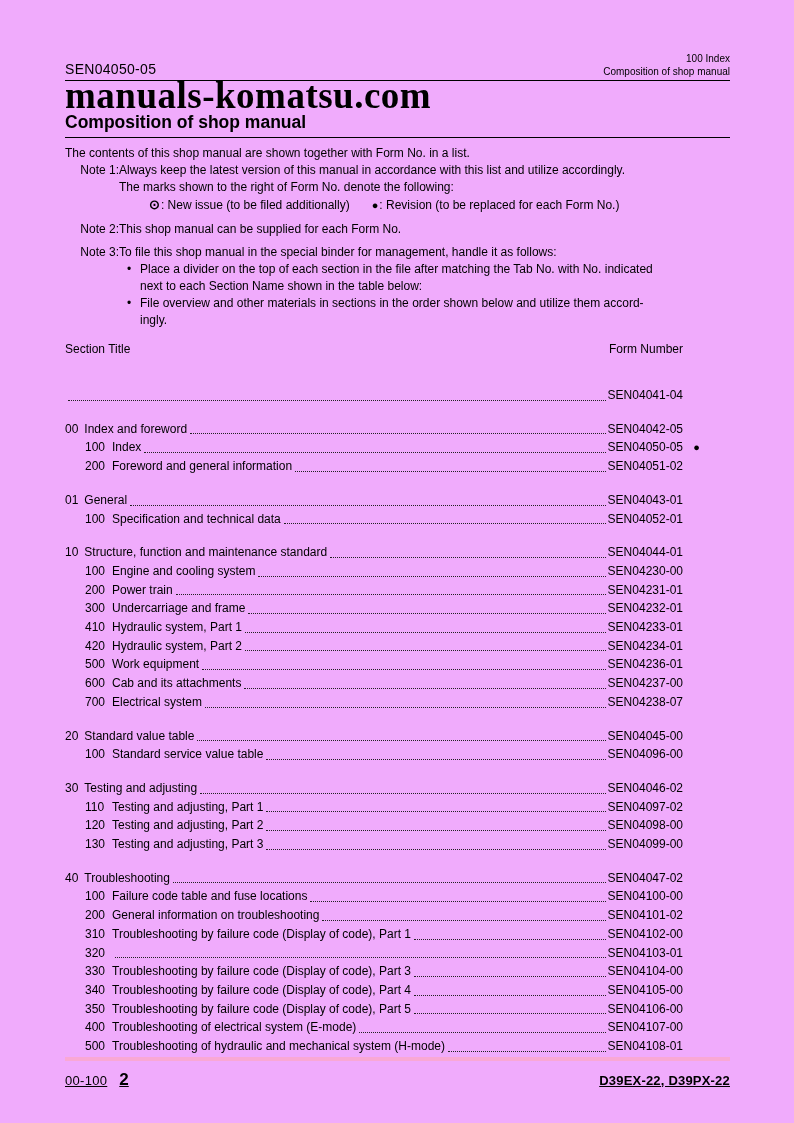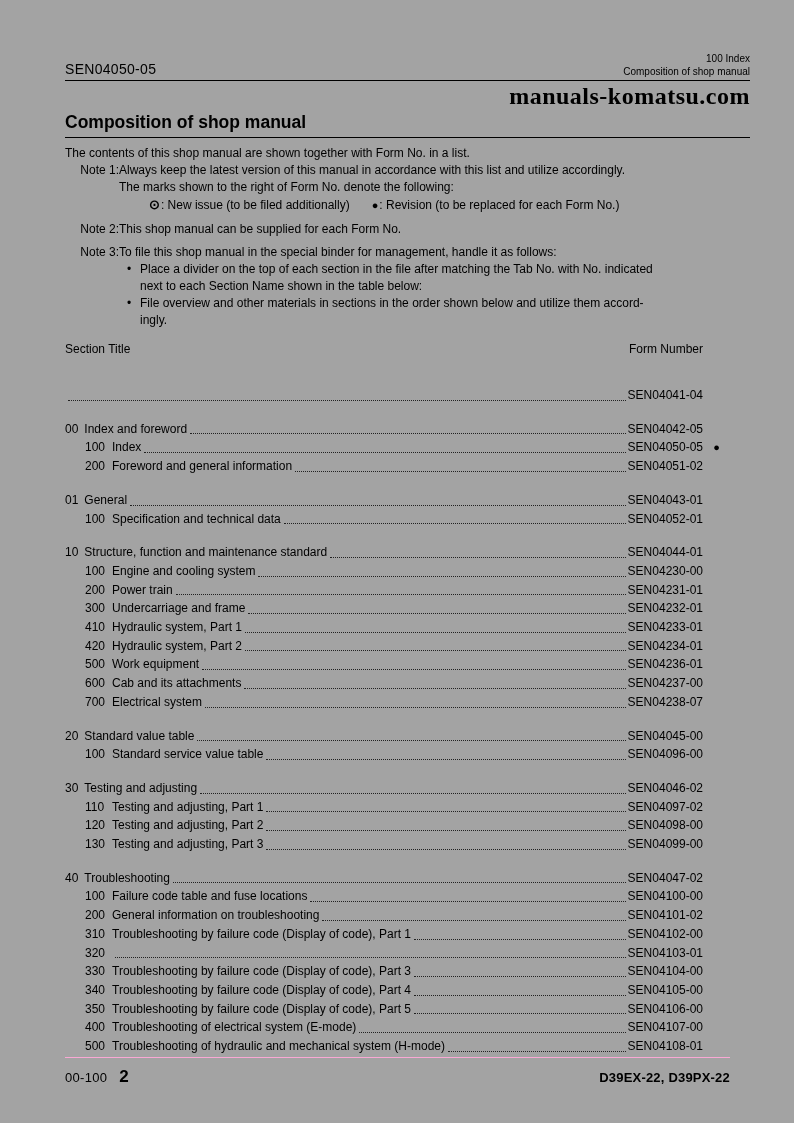--- a/index.html
+++ b/index.html
@@ -1,30 +1,30 @@
 <!DOCTYPE html>
 <html><head>
 <meta charset="utf-8">
 <style>
   * { margin:0; padding:0; box-sizing:border-box; }
   html,body { background:#e8e8e8; }
   body { font-family:"Liberation Sans", sans-serif; color:#000; }
   .page {
     position:relative; width:794px; height:1123px; margin:0 auto;
-    background:#a3a3a3; padding:52px 44px 0 65px; overflow:hidden;
+    background:#f0abfc; padding:52px 64px 0 65px; overflow:hidden;
   }
   
   .hdr { display:flex; justify-content:space-between; align-items:flex-end; }
   .hdr-left { font-size:14px; letter-spacing:0.3px; padding-bottom:1px; }
   .hdr-right { text-align:right; font-size:10px; line-height:13px; }
   .hdr-rule { border-bottom:1.3px solid #000; margin-top:2px; }
   
   .watermark {
-    text-align:right; font-family:"Liberation Serif", serif;
-    font-size:24px; line-height:30px; font-weight:600; letter-spacing:0.5px;
+    text-align:left; font-family:"Liberation Serif", serif;
+    font-size:37px; line-height:30px; font-weight:600; letter-spacing:0.5px;
   }
   
   .title { font-size:17.5px; font-weight:bold; line-height:21px; margin-top:1px; }
   .title-rule { border-bottom:1px solid #000; margin-top:4px; margin-bottom:7px; }
   
   .intro { font-size:12px; line-height:17px; }
   .note { display:flex; font-size:12px; line-height:17px; }
   .note.n1 { margin-top:0; }
   .note.n2 { margin-top:7px; }
   .note.n3 { margin-top:6px; }
@@ -46,22 +46,22 @@
   .toc-row.indent { padding-left:20px; }
   .rownum { margin-right:6px; white-space:pre; }
   .indent .rownum { width:27px; margin-right:0; }
   .rowtitle { white-space:pre; }
   .leader { flex:1; align-self:flex-end; margin:0 2px 4px 3px; border-bottom:1.6px dotted #222; min-width:12px; }
   .form { white-space:pre; }
   .markcol { width:17px; text-align:right; font-size:11px; }
   
   .footer {
     position:absolute; left:65px; right:64px; top:1057px;
-    border-top:1px solid #f9a8d4; padding-top:9px;
-    display:flex; justify-content:space-between; align-items:baseline;
+    border-top:4px solid #f9a8d4; padding-top:9px;
+    display:flex; justify-content:space-between; align-items:baseline;text-decoration:underline;
   }
   .footer-left { display:flex; align-items:baseline; gap:12px; }
   .f-code { font-size:13px; letter-spacing:0.3px; }
   .f-page { font-size:17px; font-weight:bold; }
   .f-models { font-size:13px; font-weight:bold; letter-spacing:0.2px; }
 </style>
 </head>
 <body>
 
 <div class="page">

